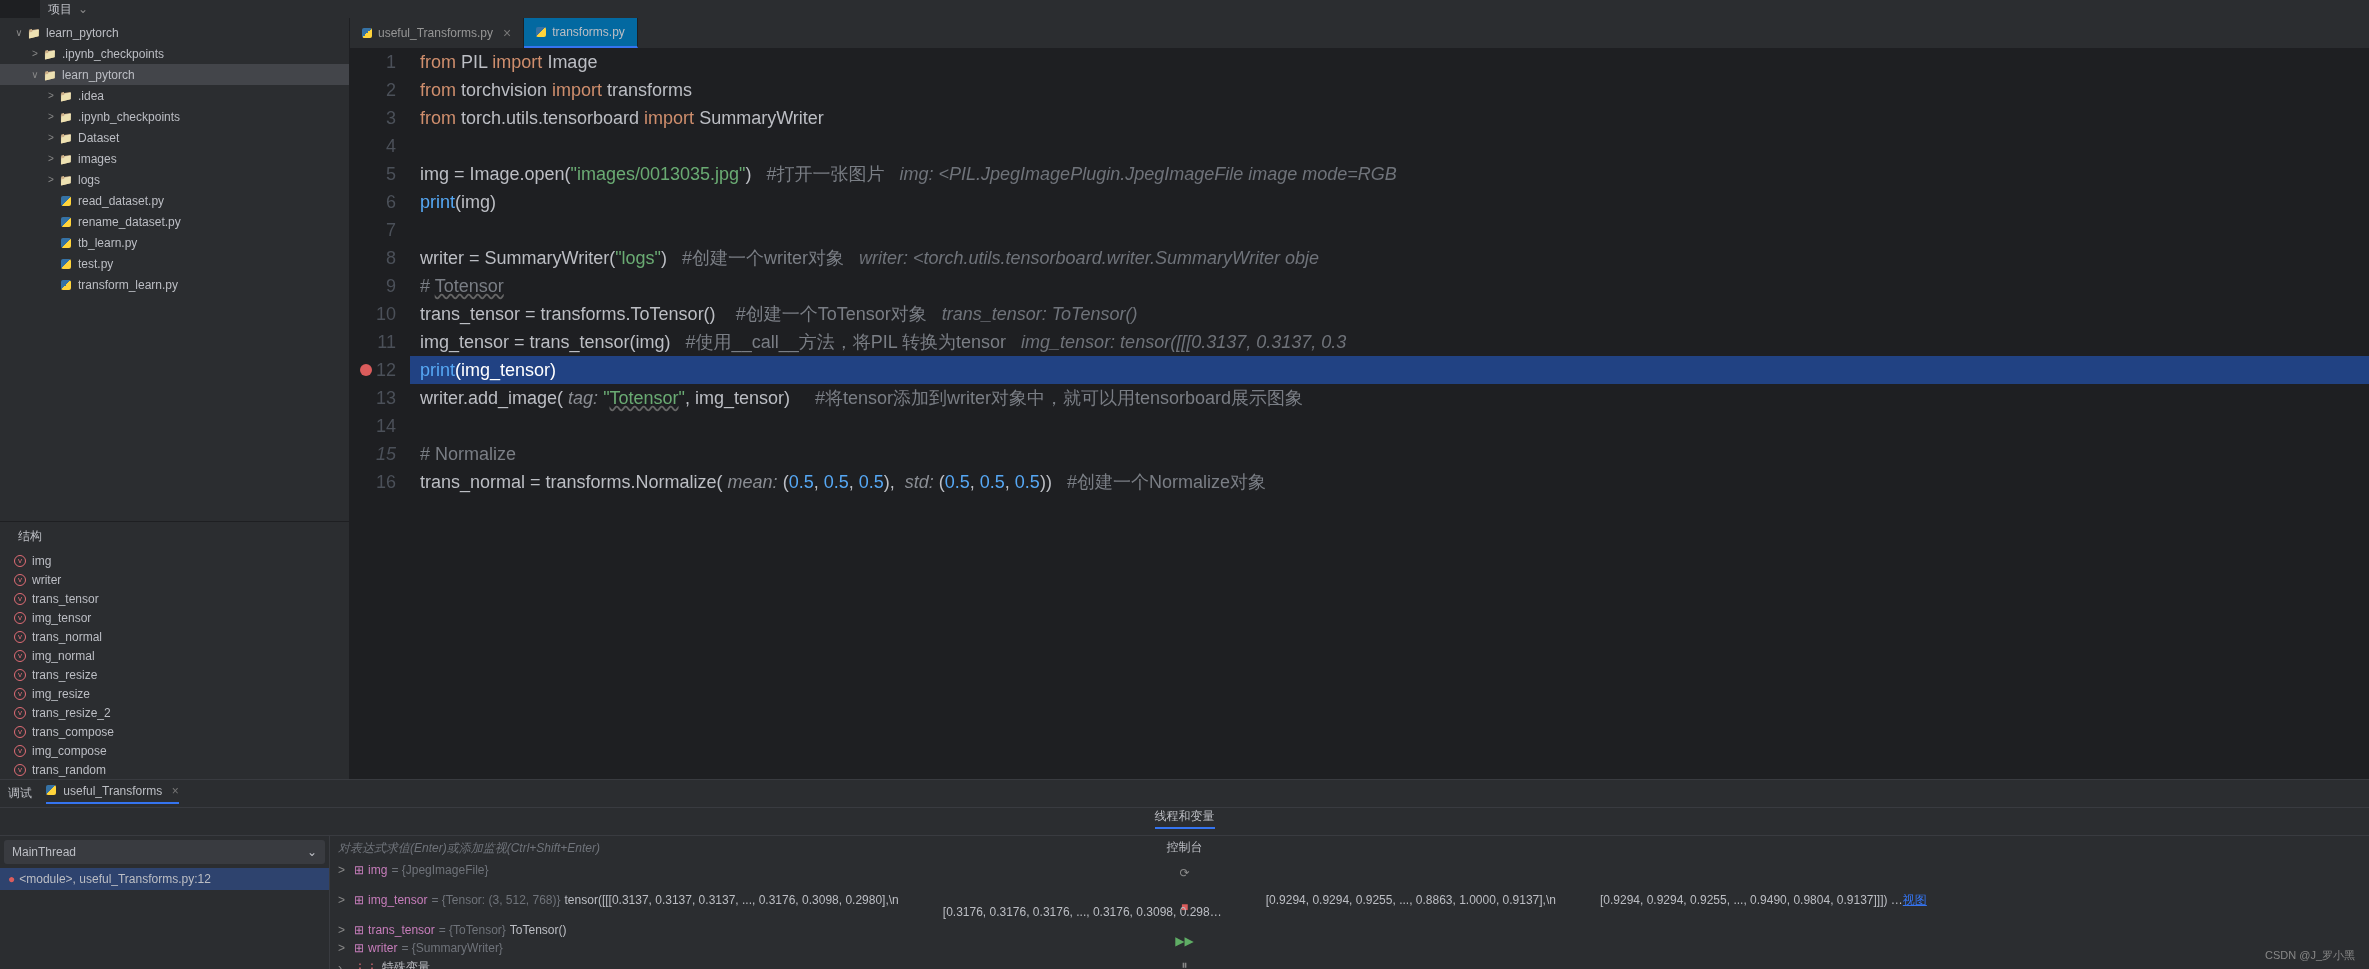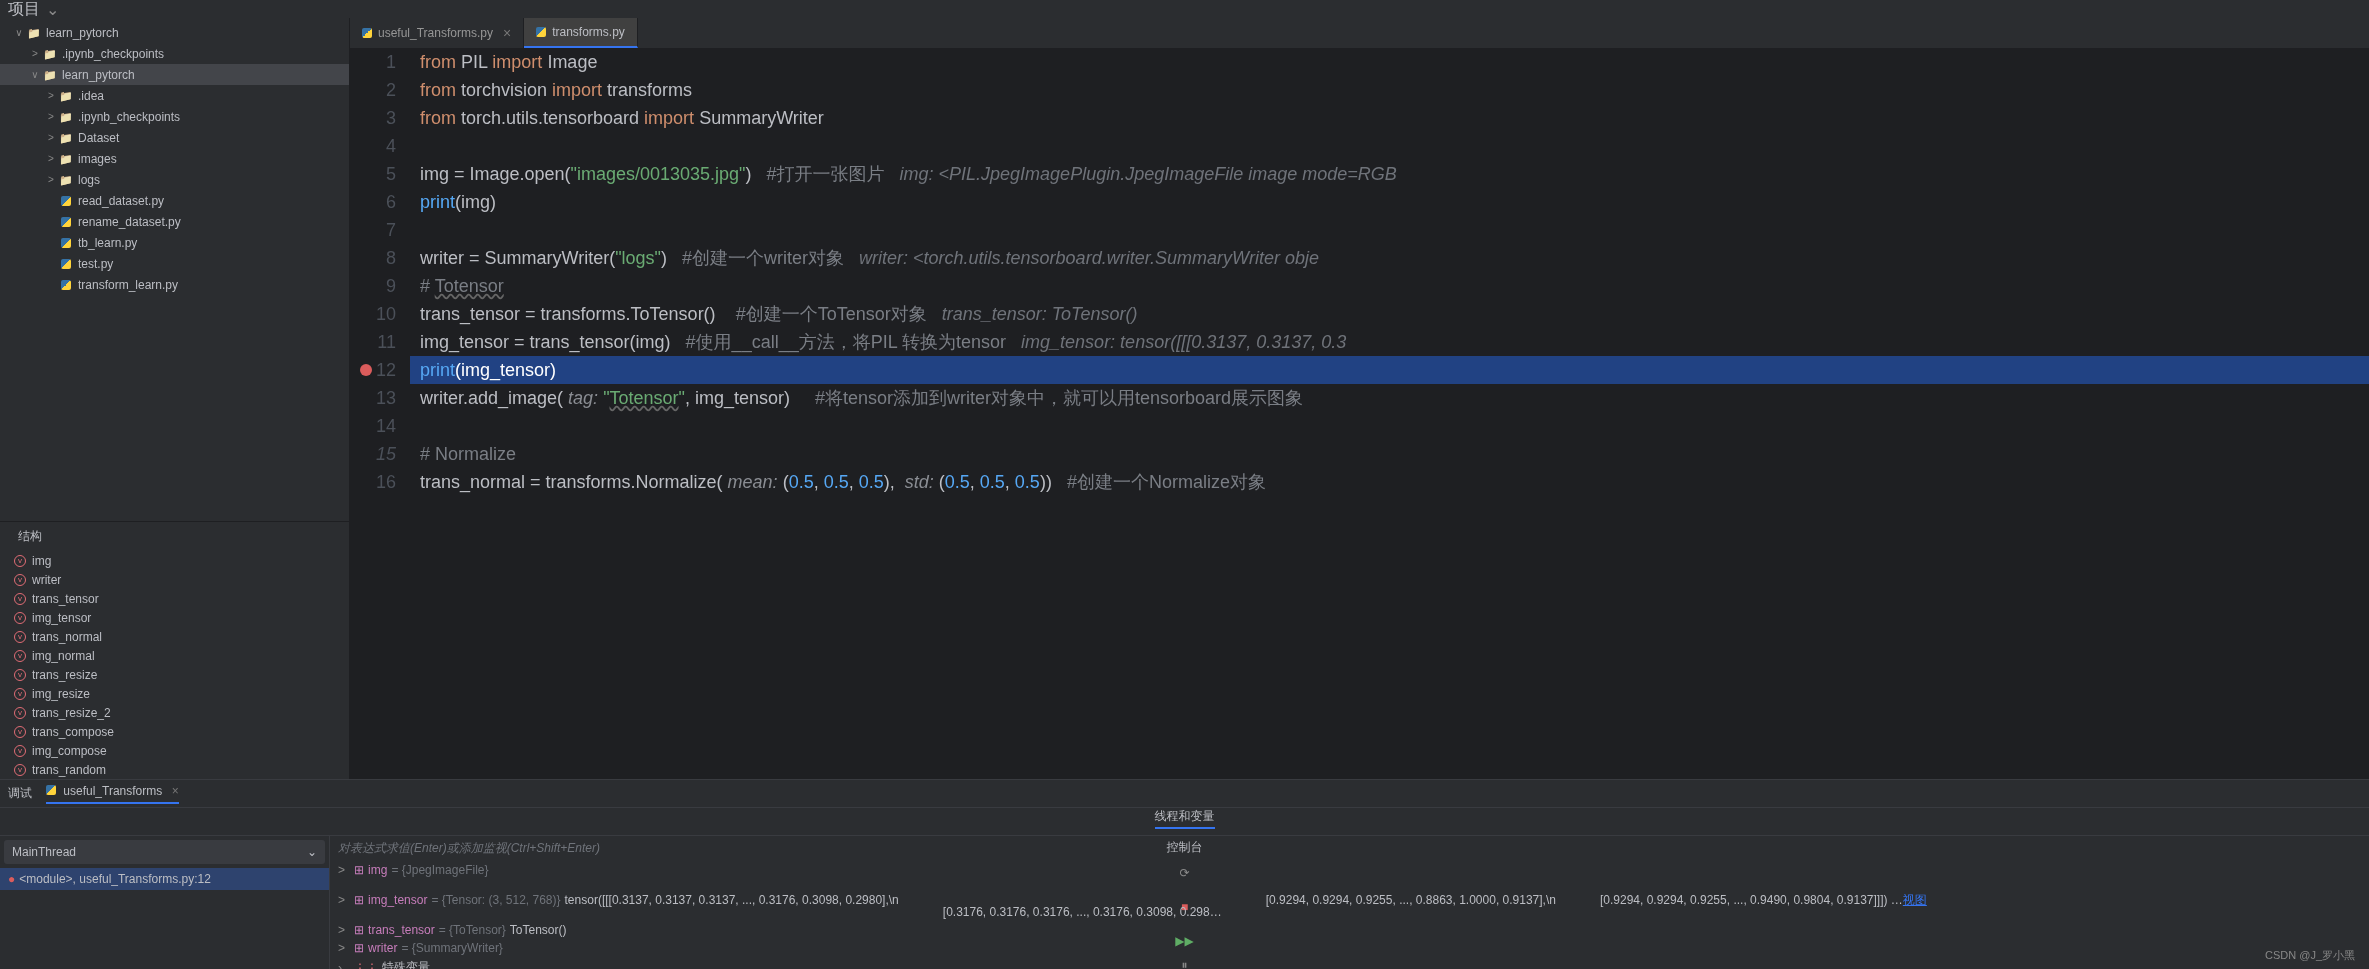--- a/index.html
+++ b/index.html
@@ -1,35 +1,35 @@
 <!DOCTYPE html>
 <html><head>
 <meta charset="utf-8">
 <style>
 * { margin: 0; padding: 0; box-sizing: border-box; font-family: 'Segoe UI', 'Microsoft YaHei', sans-serif; }
 body { background: #1e1f22; color: #bcbec4; font-size: 13px; width: 2369px; height: 969px; overflow: hidden; display: flex; flex-direction: column; }
-.top-bar { height: 18px; background: #2b2d30; display: flex; align-items: center; padding: 0 8px; font-size: 16px; color: #bcbec4; }
+.top-bar { height: 18px; background: #2b2d30; display: flex; align-items: center; padding: 0 8px; font-size: 12px; color: #bcbec4; margin-left: 40px; }
 .top-bar .chev { margin-left: 6px; color: #888; }
 .main-area { flex: 1; display: flex; overflow: hidden; }
 .left-panel { width: 350px; background: #2b2d30; display: flex; flex-direction: column; border-right: 1px solid #1e1f22; }
 .project-tree { flex: 1; overflow: auto; padding-top: 4px; }
 .tree-row { display: flex; align-items: center; height: 21px; padding: 0 6px; cursor: pointer; font-size: 12px; color: #bcbec4; }
 .tree-row.selected { background: #43454a; }
 .tree-indent { display: inline-block; }
 .tree-arrow { width: 14px; display:inline-flex; justify-content:center; color: #888; font-size: 10px; }
 .tree-icon { width: 16px; display: inline-flex; align-items: center; justify-content: center; margin-right: 4px; }
 .folder-icon::before { content: "📁"; font-size: 11px; filter: grayscale(0.6); }
 .py-icon { width:10px; height:10px; border-radius:2px; background: linear-gradient(135deg,#3572A5 50%,#FFD43B 50%); display:inline-block; }
 .structure-header { padding: 6px 18px; font-size: 12px; color: #bcbec4; border-top: 1px solid #1e1f22; }
 .struct-item { display: flex; align-items: center; height: 19px; padding-left: 14px; font-size: 12px; color: #bcbec4; cursor: pointer; }
 .var-icon { width:12px; height:12px; border: 1.5px solid #e06c75; border-radius:50%; margin-right:6px; display:inline-flex; align-items:center; justify-content:center; font-size:8px; color:#e06c75; }
 .editor-area { flex: 1; display: flex; flex-direction: column; background: #1e1f22; overflow: hidden; }
 .tab-bar { height: 30px; background: #2b2d30; display: flex; align-items: stretch; }
 .tab { display: flex; align-items: center; padding: 0 12px; border-right: 1px solid #1e1f22; cursor: pointer; font-size: 12px; color: #969696; gap: 6px; }
-.tab.active { background: #404040; color: #bcbec4; border-bottom: 2px solid #3574f0; }
+.tab.active { background: #0369a1; color: #bcbec4; border-bottom: 2px solid #3574f0; }
 .tab .py-small { width:10px;height:10px;border-radius:2px;background:linear-gradient(135deg,#3572A5 50%,#FFD43B 50%);display:inline-block; }
 .tab .close { color: #777; font-size: 14px; margin-left: 4px; }
 .code-area { flex: 1; display: flex; overflow: hidden; font-family: 'JetBrains Mono', Consolas, monospace; font-size: 18px; line-height: 28px; }
 .gutter { width: 60px; background: #1e1f22; text-align: right; padding-right: 14px; color: #4b5059; user-select: none; position: relative; }
 .gutter .bp { position: absolute; left: 10px; width: 12px; height: 12px; border-radius: 50%; background: #db5c5c; }
 .code-body { flex: 1; overflow: auto; white-space: pre; color: #bcbec4; position: relative; }
 .code-line { height: 28px; padding-left: 10px; }
 .code-line.current { background: #214283; color: #fff; }
 .kw { color: #cf8e6d; }
 .fn { color: #56a8f5; }

